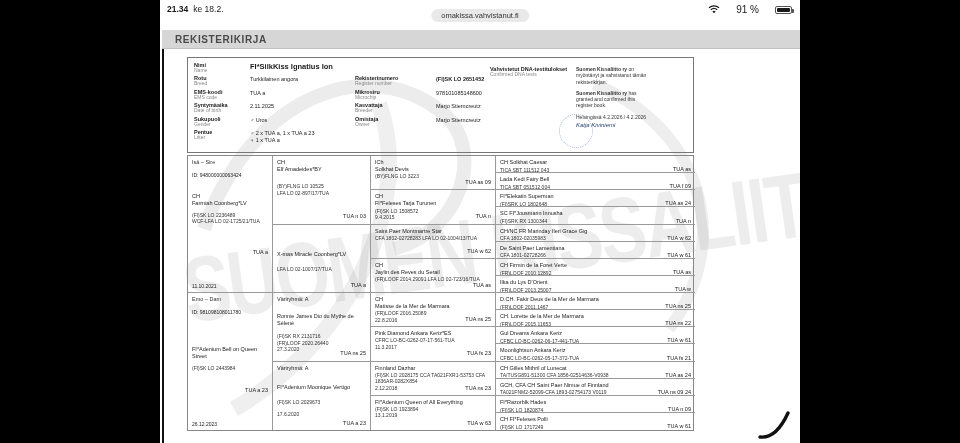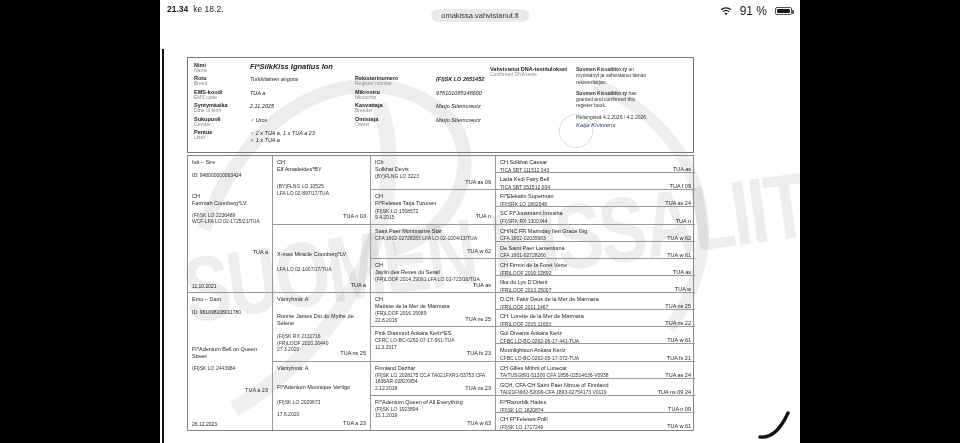--- a/index.html
+++ b/index.html
@@ -6,40 +6,40 @@
   *{box-sizing:border-box;}
   body{font-family:"Liberation Sans", sans-serif;}
   .stage{position:relative;width:954px;height:443px;background:#000;overflow:hidden;}
   .screen{position:absolute;left:160px;top:0;width:640px;height:443px;background:#fff;overflow:hidden;}
   
   .statusbar{position:absolute;left:0;top:0;width:100%;height:28px;background:#fff;}
   .sb-left{position:absolute;left:7px;top:4px;font-size:8.5px;color:#1a1a1a;}
   .sb-time{font-weight:bold;}
   .sb-date{margin-left:5px;}
   .url-pill{position:absolute;left:50%;top:9px;transform:translateX(-50%);background:#e9e9e9;border-radius:9px;padding:2px 10px;font-size:7.5px;color:#333;white-space:nowrap;}
-  .sb-right{position:absolute;right:8px;top:4px;display:flex;align-items:center;gap:8px;font-size:12px;color:#1a1a1a;}
+  .sb-right{position:absolute;right:8px;top:4px;display:flex;align-items:center;gap:16px;font-size:10px;color:#1a1a1a;}
   .batt{width:17px;height:8px;border:1px solid #555;border-radius:2px;position:relative;}
   .batt-fill{position:absolute;left:1px;top:1px;bottom:1px;width:86%;background:#1a1a1a;border-radius:1px;}
   .batt-nub{position:absolute;right:-3px;top:2px;width:2px;height:4px;background:#555;border-radius:0 1px 1px 0;}
   
   .titlebar{position:absolute;left:2px;right:0;top:30px;height:19px;background:#d6d6d6;border-bottom:1px solid #c0c0c0;display:flex;align-items:center;}
   .titlebar span{margin-left:13px;font-size:10px;font-weight:600;color:#4a4a4a;letter-spacing:.6px;}
   
   .page{position:absolute;left:2px;right:0;top:49px;bottom:0;background:#fff;border-left:2px solid #111;overflow:hidden;}
   .wm-text{position:absolute;left:20px;top:190px;font-size:92px;font-weight:bold;color:rgba(110,110,110,0.12);white-space:nowrap;transform:rotate(-8deg) scaleX(0.76);transform-origin:left center;letter-spacing:-3px;pointer-events:none;}
   .wm-svg,.pen-svg{position:absolute;pointer-events:none;}
   
   .infobox{position:absolute;left:23px;top:8px;width:507px;height:96px;border:1px solid #777;background:transparent;}
   .icol{position:absolute;top:4px;}
   .irow{height:13.5px;}
   .irow.r-first{height:13px;}
   .irow.r-last{height:18px;}
   .lfi{font-size:5.5px;font-weight:bold;color:#222;line-height:1.1;}
   .len{font-size:5px;color:#888;line-height:1.1;}
-  .ival{font-size:5.5px;color:#222;line-height:1.15;padding-top:1px;font-style:italic;}
+  .ival{font-size:5.5px;color:#222;line-height:1.15;padding-top:1px;}
   .ival.big{font-size:7.5px;font-weight:bold;}
   .ival.bold{font-weight:bold;}
   .dna-col{position:absolute;left:302px;top:8px;width:82px;}
   .grant-col{position:absolute;left:388px;top:8px;width:76px;}
   .gr-p{font-size:5px;color:#333;line-height:1.25;margin-bottom:5px;}
   .gr-b{font-weight:bold;}
   .gr-date{font-size:5px;color:#333;margin-top:3px;}
   .gr-sign{font-size:6px;color:#2a3f6e;font-style:italic;margin-top:2px;position:relative;z-index:2;}
   .stamp{position:absolute;left:371px;top:56px;width:34px;height:34px;border:1.5px dotted #8aa7cc;border-radius:50%;opacity:.8;z-index:1;}
   .logos{position:absolute;left:468px;top:4px;width:36px;text-align:center;}
@@ -81,20 +81,23 @@
             <path d="M1 2.8 A7.4 7.4 0 0 1 11 2.8" stroke="#1a1a1a" stroke-width="1.2" fill="none"></path>
           </svg>
         <span>91 %</span>
         <span class="batt">
             <span class="batt-fill"></span>
             <span class="batt-nub"></span>
           </span>
       </div>
     </div>
 
+    <div class="titlebar">
+      <span>REKISTERIKIRJA</span>
+    </div>
 
     <div class="page">
       <svg class="wm-svg" style="left:0;top:0;" width="638" height="394" viewBox="0 0 638 394">
         <path d="M 40 180 C 90 40 210 5 280 65 C 320 100 300 180 230 200" stroke="#ececec" stroke-width="14" fill="none"></path>
         <path d="M 70 360 C 190 290 250 150 215 55" stroke="#efefef" stroke-width="16" fill="none"></path>
         <path d="M 430 35 C 530 75 575 185 505 280" stroke="#eeeeee" stroke-width="12" fill="none"></path>
       </svg>
       <div class="wm-text">SUOMEN KISSALIITTO</div>
 
       <div class="infobox">

